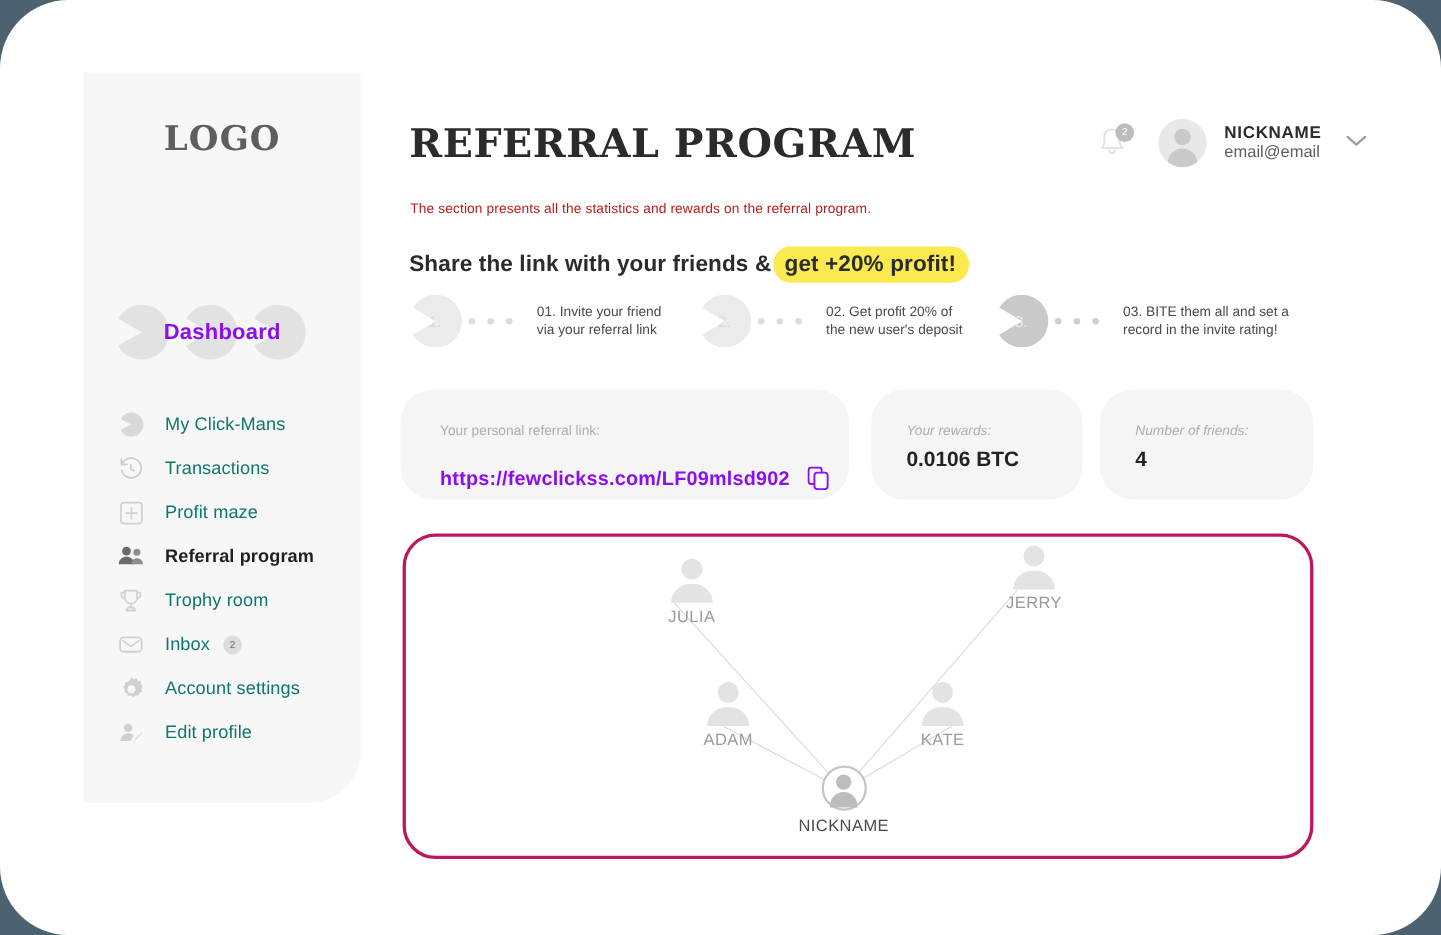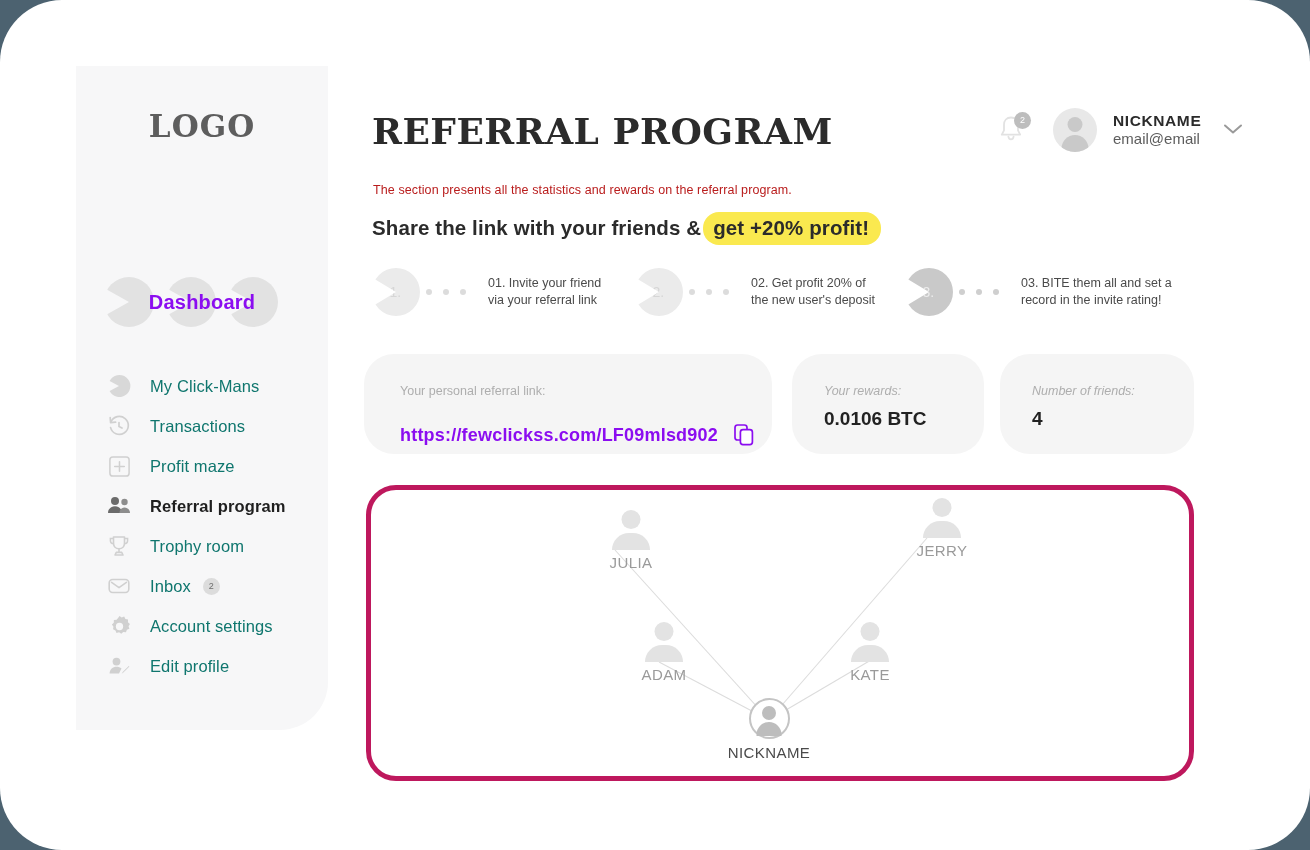--- a/index.html
+++ b/index.html
@@ -110,21 +110,21 @@
   }
   .avatar .head { position: absolute; left: 50%; top: 9px; transform: translateX(-50%); width: 15px; height: 15px; border-radius: 50%; background: #c9c9c9; }
   .avatar .body { position: absolute; left: 50%; top: 27px; transform: translateX(-50%); width: 27px; height: 22px; border-radius: 14px 14px 0 0; background: #c9c9c9; }
   .uname { margin-left: 16px; line-height: 1.18; }
   .uname .n { font-size: 15.5px; font-weight: 700; color: #2b2b2b; letter-spacing: .6px; }
   .uname .e { font-size: 15px; color: #5d5d5d; }
   .chev { margin-left: 22px; color: #9a9a9a; cursor: pointer; }
 
   
   .headline {
-    position: absolute; left: 372px; top: 216px;
+    position: absolute; left: 372px; top: 228px;
     font-size: 20.5px; font-weight: 700; color: #2b2b2b;
     letter-spacing: .1px; white-space: nowrap;
   }
   .hl-mark {
     background: #fae94f; border-radius: 16px;
     padding: 4px 12px 6px 10px; margin-left: 2px;
   }
 
   
   .steps { position: absolute; left: 372px; top: 268px; width: 830px; }
@@ -161,21 +161,21 @@
   .copy-ico { margin-left: 16px; display: flex; cursor: pointer; }
   .card-val {
     position: absolute; left: 32px; top: 54px;
     font-size: 19px; font-weight: 700; color: #222;
   }
 
   
   .net {
     position: absolute; left: 366px; top: 485px;
     width: 828px; height: 296px;
-    border: 5px solid #be185d; border-radius: 30px;
+    border: 3px solid #be185d; border-radius: 30px;
     background: #fff; overflow: hidden;
   }
   .net svg { position: absolute; left: 0; top: 0; }
   .node { position: absolute; text-align: center; }
   .node .av { position: relative; width: 38px; height: 40px; margin: 0 auto; }
   .node .av .h { position: absolute; left: 50%; top: 0; transform: translateX(-50%); width: 19px; height: 19px; border-radius: 50%; background: #e3e3e3; }
   .node .av .b { position: absolute; left: 50%; top: 23px; transform: translateX(-50%); width: 38px; height: 17px; border-radius: 19px 19px 0 0; background: #e3e3e3; }
   .node .nm { margin-top: 4px; font-size: 15px; color: #9a9a9a; letter-spacing: .4px; white-space: nowrap; }
   .node.center .ring {
     width: 41px; height: 41px; border-radius: 50%;
@@ -425,21 +425,21 @@
     </div>
 
     <div class="node" style="left:258px; top:132px; width:70px;">
       <div class="av">
           <div class="h"></div>
           <div class="b"></div>
         </div>
       <div class="nm">ADAM</div>
     </div>
 
-    <div class="node" style="left:464px; top:132px; width:70px;">
+    <div class="node" style="left:453px; top:132px; width:70px;">
       <div class="av">
           <div class="h"></div>
           <div class="b"></div>
         </div>
       <div class="nm">KATE</div>
     </div>
 
     <div class="node center" style="left:338px; top:208px; width:120px;">
       <div class="ring">
           <div class="h"></div>

